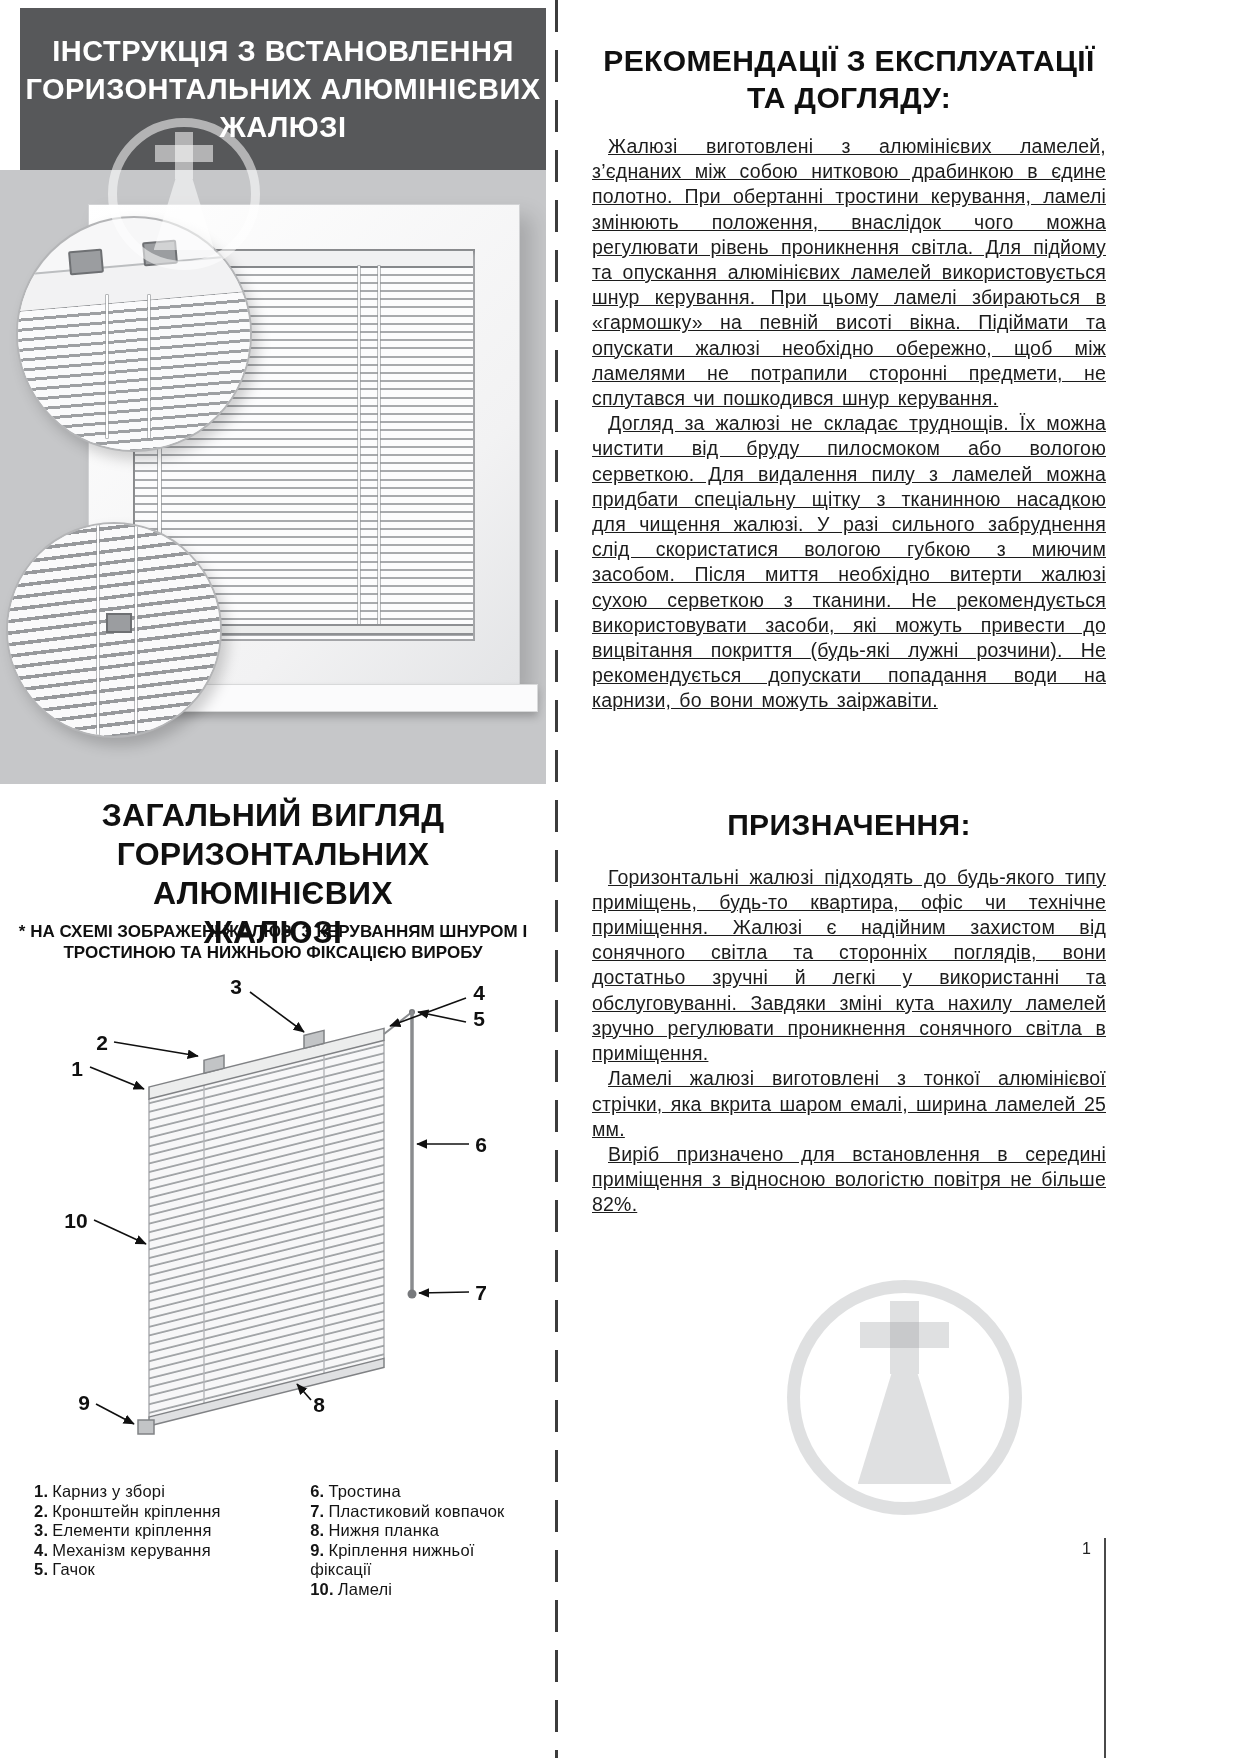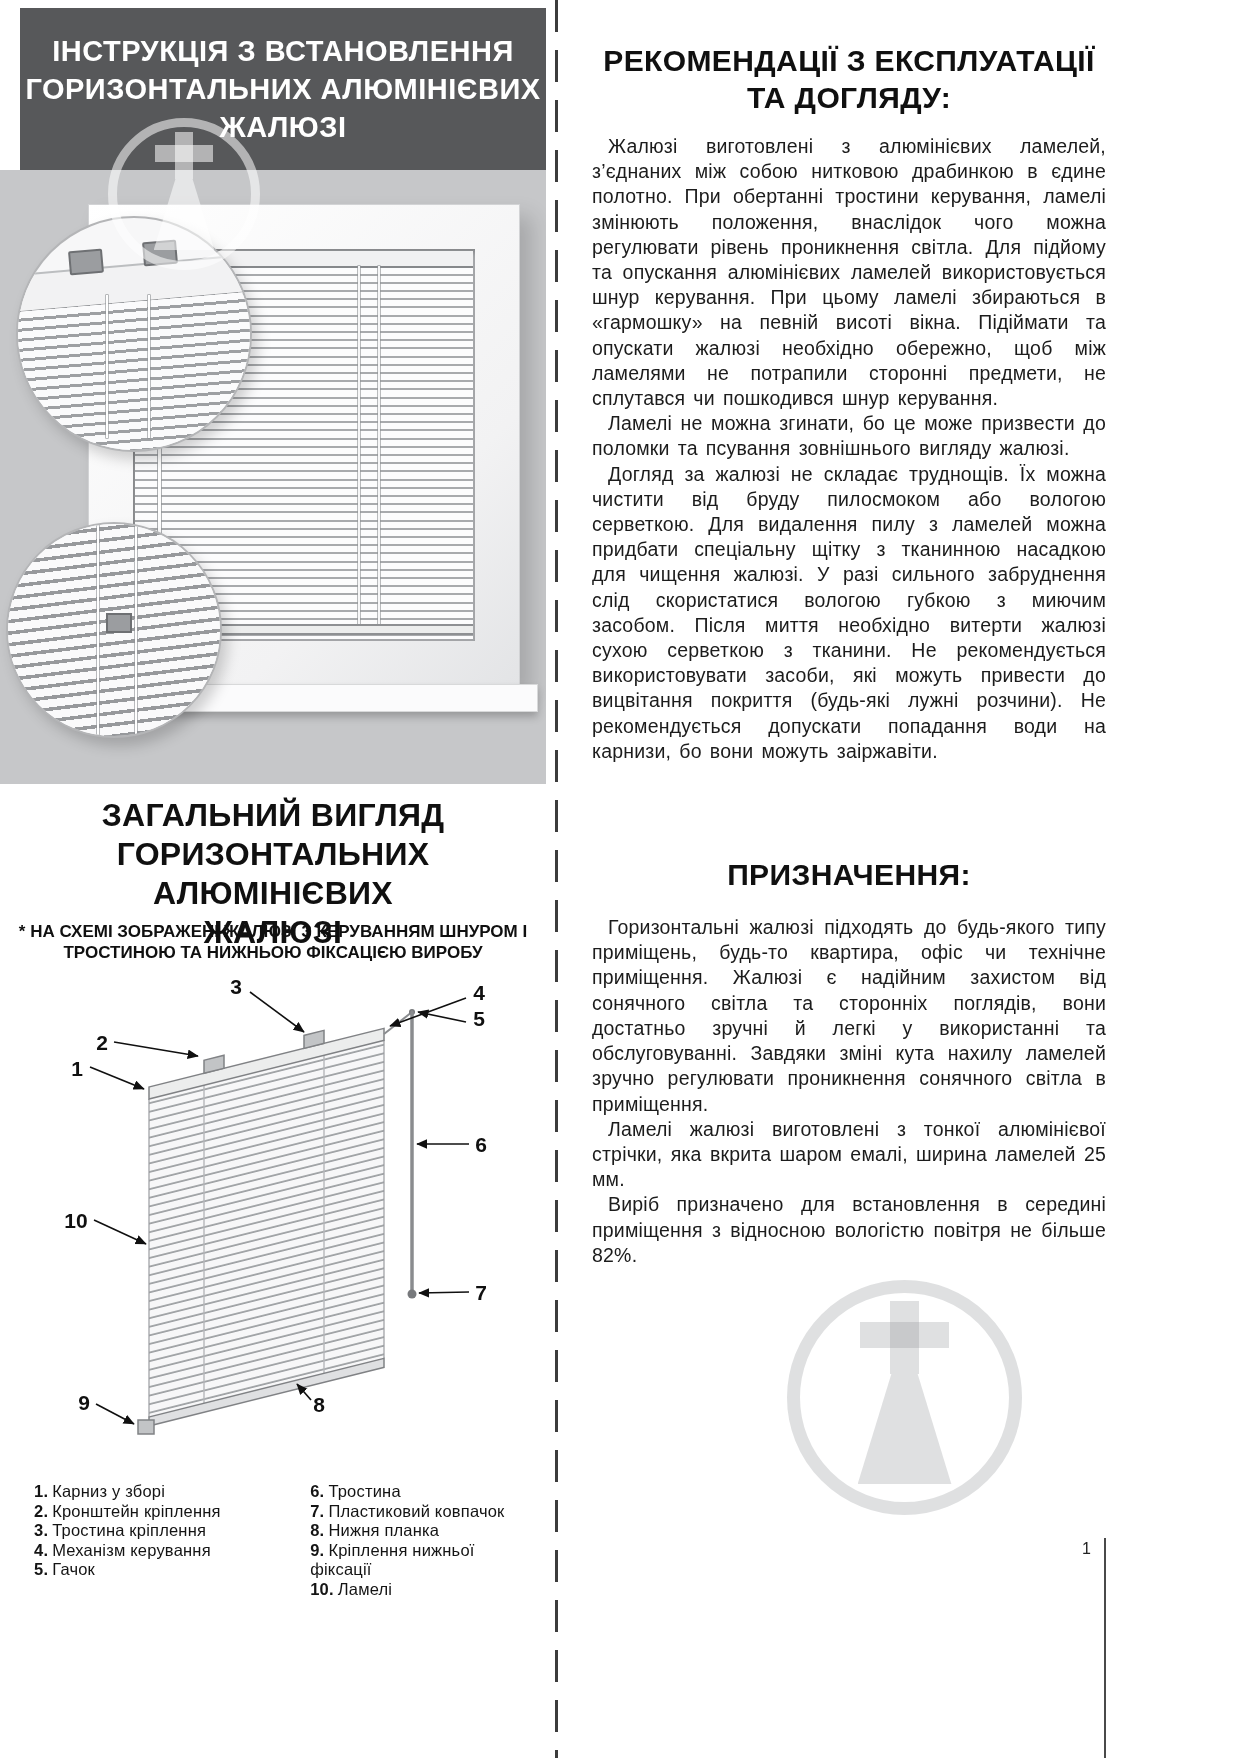--- a/index.html
+++ b/index.html
@@ -126,21 +126,21 @@
   .right-col { position:absolute; left:592px; top:42px; width:514px; }
   .rc-title {
     position:relative; z-index:1; margin:0 0 18px 0; text-align:center;
     font-size:30px; line-height:37px; font-weight:bold; color:#101010;
     letter-spacing:0.4px; white-space:pre-line;
   }
   .rc-title.purpose { margin-top:92px; margin-bottom:22px; }
   .right-col p {
     position:relative; z-index:1; margin:0; text-align:justify;
     font-size:19.5px; line-height:25.2px; letter-spacing:0.2px;
-    word-spacing:2.5px; text-indent:16px; color:#1c1c1c;
+    word-spacing:2.5px; text-indent:16px; color:#1c1c1c;text-decoration:underline;
   }
 
   .page-num { position:absolute; left:1082px; top:1540px; font-size:16px; color:#222; }
   .corner-line { position:absolute; left:1104px; top:1538px; width:2px; height:220px; background:#4a4a4a; }
 </style>
 </head>
 <body>
 
 <div class="page">
 
@@ -242,21 +242,21 @@
     <text x="467" y="328" text-anchor="middle">7</text>
     <text x="305" y="440" text-anchor="middle">8</text>
     <text x="70" y="438" text-anchor="middle">9</text>
     <text x="62" y="256" text-anchor="middle">10</text>
   </svg>
 
   <div class="legend">
     <div class="legend-col">
       <div class="legend-item"><b>1.</b><span>Карниз у зборі</span></div>
       <div class="legend-item"><b>2.</b><span>Кронштейн кріплення</span></div>
-      <div class="legend-item"><b>3.</b><span>Тростина кріплення</span></div>
+      <div class="legend-item"><b>3.</b><span>Елементи кріплення</span></div>
       <div class="legend-item"><b>4.</b><span>Механізм керування</span></div>
       <div class="legend-item"><b>5.</b><span>Гачок</span></div>
     </div>
     <div class="legend-col">
       <div class="legend-item"><b>6.</b><span>Тростина</span></div>
       <div class="legend-item"><b>7.</b><span>Пластиковий ковпачок</span></div>
       <div class="legend-item"><b>8.</b><span>Нижня планка</span></div>
       <div class="legend-item"><b>9.</b><span>Кріплення нижньої фіксації</span></div>
       <div class="legend-item"><b>10.</b><span>Ламелі</span></div>
     </div>
@@ -268,21 +268,20 @@
     <div class="wm wm-bottom">
       <div class="ring"></div>
       <div class="bar-v"></div>
       <div class="bar-h"></div>
       <div class="stem"></div>
     </div>
 
     <h2 class="rc-title">РЕКОМЕНДАЦІЇ З ЕКСПЛУАТАЦІЇ
 ТА ДОГЛЯДУ:</h2>
     <p>Жалюзі виготовлені з алюмінієвих ламелей, з’єднаних між собою нитковою драбинкою в єдине полотно. При обертанні тростини керування, ламелі змінюють положення, внаслідок чого можна регулювати рівень проникнення світла. Для підйому та опускання алюмінієвих ламелей використовується шнур керування. При цьому ламелі збираються в «гармошку» на певній висоті вікна. Підіймати та опускати жалюзі необхідно обережно, щоб між ламелями не потрапили сторонні предмети, не сплутався чи пошкодився шнур керування.</p>
-    <p>Ламелі не можна згинати, бо це може призвести до поломки та псування зовнішнього вигляду жалюзі.</p>
     <p>Догляд за жалюзі не складає труднощів. Їх можна чистити від бруду пилосмоком або вологою серветкою. Для видалення пилу з ламелей можна придбати спеціальну щітку з тканинною насадкою для чищення жалюзі. У разі сильного забруднення слід скористатися вологою губкою з миючим засобом. Після миття необхідно витерти жалюзі сухою серветкою з тканини. Не рекомендується використовувати засоби, які можуть привести до вицвітання покриття (будь-які лужні розчини). Не рекомендується допускати попадання води на карнизи, бо вони можуть заіржавіти.</p>
 
     <h2 class="rc-title purpose">ПРИЗНАЧЕННЯ:</h2>
     <p>Горизонтальні жалюзі підходять до будь-якого типу приміщень, будь-то квартира, офіс чи технічне приміщення. Жалюзі є надійним захистом від сонячного світла та сторонніх поглядів, вони достатньо зручні й легкі у використанні та обслуговуванні. Завдяки зміні кута нахилу ламелей зручно регулювати проникнення сонячного світла в приміщення.</p>
     <p>Ламелі жалюзі виготовлені з тонкої алюмінієвої стрічки, яка вкрита шаром емалі, ширина ламелей 25 мм.</p>
     <p>Виріб призначено для встановлення в середині приміщення з відносною вологістю повітря не більше 82%.</p>
   </div>
 
   <div class="page-num">1</div>
   <div class="corner-line"></div>

